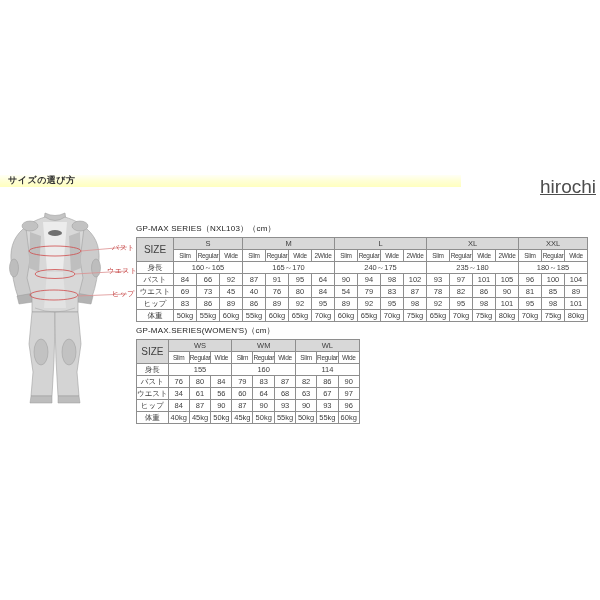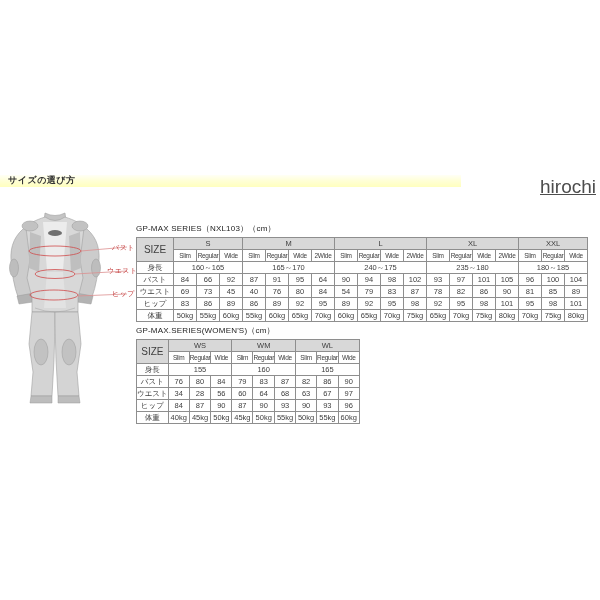--- a/index.html
+++ b/index.html
@@ -256,38 +256,38 @@
             <td class="fit">Regular</td>
             <td class="fit">Wide</td>
             <td class="fit">Slim</td>
             <td class="fit">Regular</td>
             <td class="fit">Wide</td>
           </tr>
           <tr>
             <td>身長</td>
             <td colspan="3">155</td>
             <td colspan="3">160</td>
-            <td colspan="3">165</td>
+            <td colspan="3">114</td>
           </tr>
           <tr>
             <td>バスト</td>
             <td>76</td>
             <td>80</td>
             <td>84</td>
             <td>79</td>
             <td>83</td>
             <td>87</td>
             <td>82</td>
             <td>86</td>
             <td>90</td>
           </tr>
           <tr>
             <td>ウエスト</td>
             <td>34</td>
-            <td>28</td>
+            <td>61</td>
             <td>56</td>
             <td>60</td>
             <td>64</td>
             <td>68</td>
             <td>63</td>
             <td>67</td>
             <td>97</td>
           </tr>
           <tr>
             <td>ヒップ</td>

